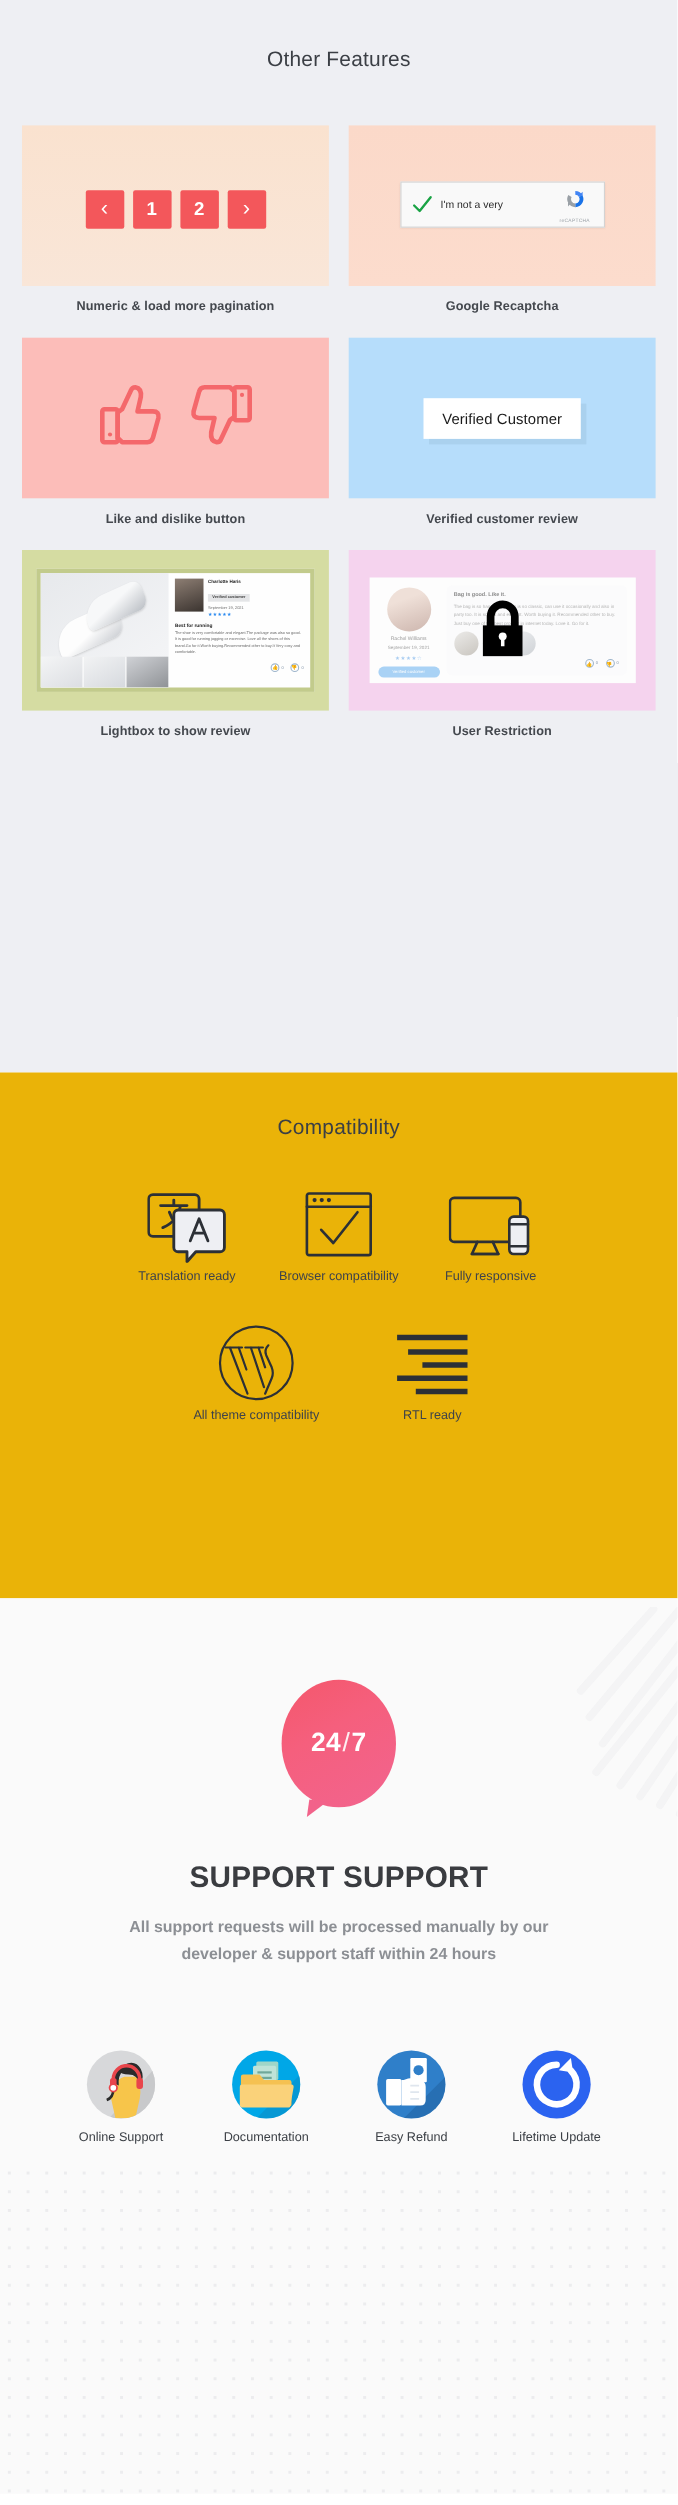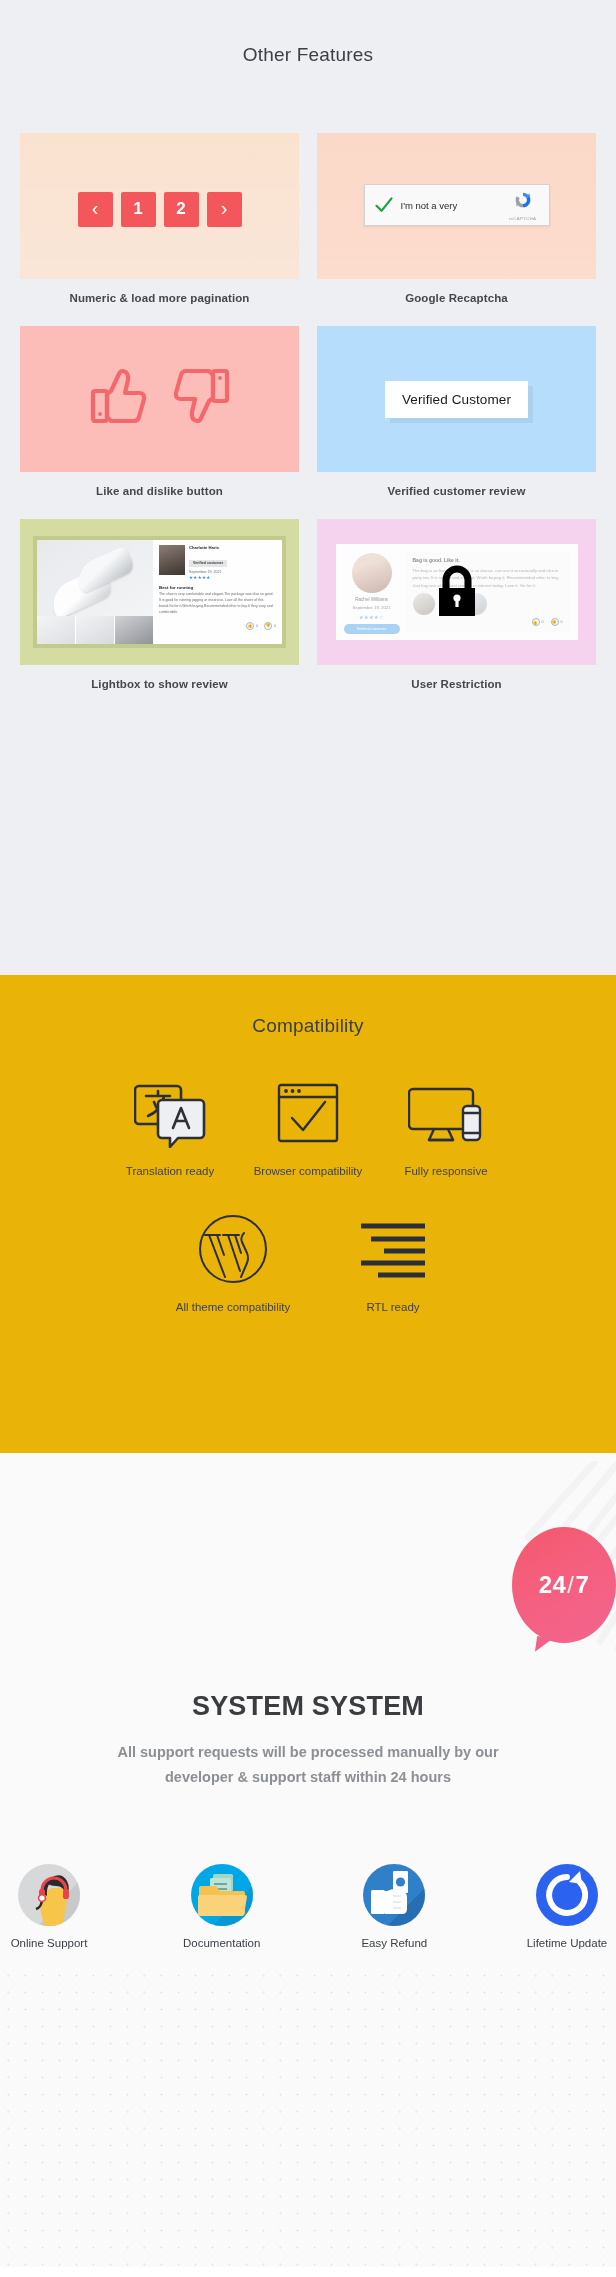--- a/index.html
+++ b/index.html
@@ -16,21 +16,21 @@
     background: #eeeff3;
     padding: 44px 0 44px 0;
     height: 975px;
   }
   .section-title {
     text-align: center;
     font-size: 19px;
     font-weight: 400;
     color: #3b3f45;
     letter-spacing: 0.2px;
-    margin-bottom: 67px;
+    margin-bottom: 48px;
   }
   .feature-grid {
     display: grid;
     grid-template-columns: 1fr 1fr;
     column-gap: 18px;
     row-gap: 22px;
     padding: 0 20px;
   }
   .feature-cell { display: flex; flex-direction: column; }
   .feature-art {
@@ -183,21 +183,21 @@
     background: #eab308;
     padding: 40px 0 46px;
     height: 478px;
   }
   .compat-row {
     display: flex; justify-content: center;
     gap: 0; margin-top: 34px;
   }
   .compat-item { width: 138px; text-align: center; }
   .compat-icon { height: 84px; display:flex; align-items:center; justify-content:center; }
-  .compat-label { font-size: 11.5px; color: #3f434a; margin-top: 10px; }
+  .compat-label { font-size: 11.5px; color: #3f434a; }
   .compat-row2 { display:flex; justify-content:center; margin-top: 30px; }
 
   
   .section-support {
     background: #fafafa;
     height: 814px;
     position: relative;
     overflow: hidden;
     padding-top: 74px;
   }
@@ -206,21 +206,21 @@
     width: 230px; height: 230px; opacity: .5;
     pointer-events: none;
   }
   .dots {
     position: absolute; left: 0; right: 0; bottom: 0; height: 300px;
     background-image: radial-gradient(#e9eaec 1.3px, transparent 1.4px);
     background-size: 17px 17px;
     opacity: .85;
     pointer-events: none;
   }
-  .bubble-wrap { display:flex; justify-content:flex-end; }
+  .bubble-wrap { display:flex; justify-content:center; }
   .bubble {
     width: 104px; height: 116px;
     border-radius: 50%;
     background: linear-gradient(150deg,#f4576b 0%, #f55f7d 40%, #f2648f 100%);
     display:flex; align-items:center; justify-content:center;
     position: relative;
   }
   .bubble::after {
     content:""; position:absolute; left: 24px; bottom: -10px;
     width: 0; height: 0;
@@ -235,21 +235,21 @@
   .bubble-text .slash { font-weight: 300; opacity: .9; padding: 0 1px; }
   .support-title {
     text-align:center; font-size: 27px; font-weight: 700; color: #3a3c40;
     letter-spacing: .2px; margin-top: 48px;
   }
   .support-desc {
     text-align:center; font-size: 14.5px; color: #8c8f94; line-height: 1.72;
     margin: 18px auto 0; max-width: 400px; font-weight: bold;
   }
   .support-icons {
-    display:flex; justify-content:space-between; gap: 34px; margin-top: 74px;
+    display:flex; justify-content:center; gap: 34px; margin-top: 74px;
     position: relative; z-index: 3;
   }
   .sup-item { width: 98px; text-align:center; }
   .sup-circle {
     width: 62px; height: 62px; border-radius: 50%; margin: 0 auto;
     display:flex; align-items:center; justify-content:center;
     overflow:hidden; position: relative;
   }
   .sup-label { font-size: 11.5px; color: #3c4046; margin-top: 11px; }
   .c-support { background: #d7d8da; }
@@ -523,21 +523,21 @@
   <div class="dots"></div>
 
   <div class="bubble-wrap">
     <div class="bubble">
       <span class="bubble-text">
         <span>24</span><span class="slash">/</span><span>7</span>
       </span>
     </div>
   </div>
 
-  <h2 class="support-title">SYSTEM SYSTEM</h2>
+  <h2 class="support-title">SUPPORT SUPPORT</h2>
   <p class="support-desc">All support requests will be processed manually by our developer &amp; support staff within 24 hours</p>
 
   <div class="support-icons">
 
     <div class="sup-item">
       <div class="sup-circle c-support">
         <svg width="62" height="62" viewBox="0 0 62 62">
           <path d="M62 16 L62 62 L20 62 Z" fill="#c8c9cb"></path>
           <path d="M22 44 q0-16 12-20 l12 0 q4 10 2 20 l-4 18 -18 0 z" fill="#f7c54a"></path>
           <path d="M34 13 q10-5 15 4 q4 8 -1 14 q-2-9 -10-9 q-7 0-10-4 q2-4 6-5z" fill="#2b2b2b"></path>

